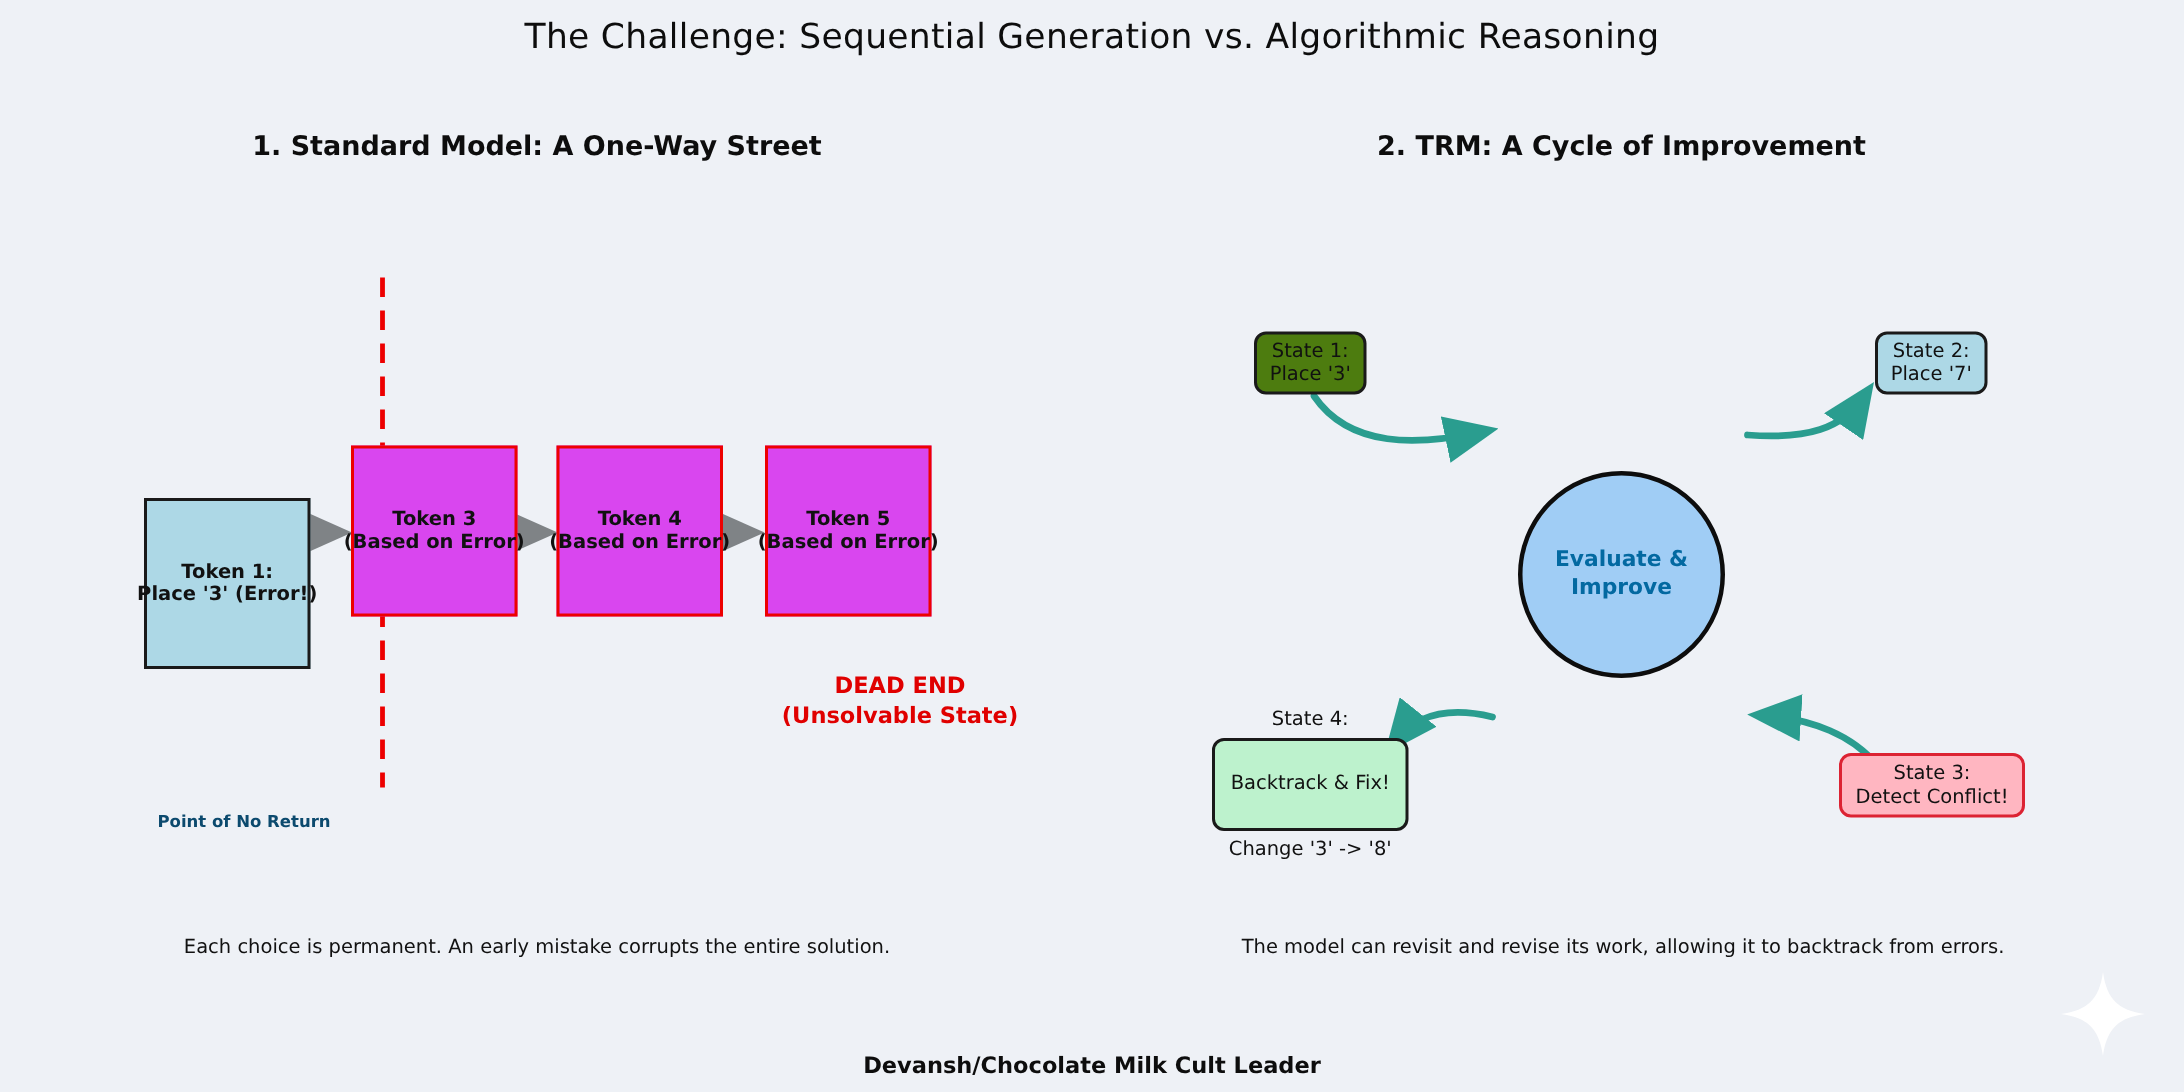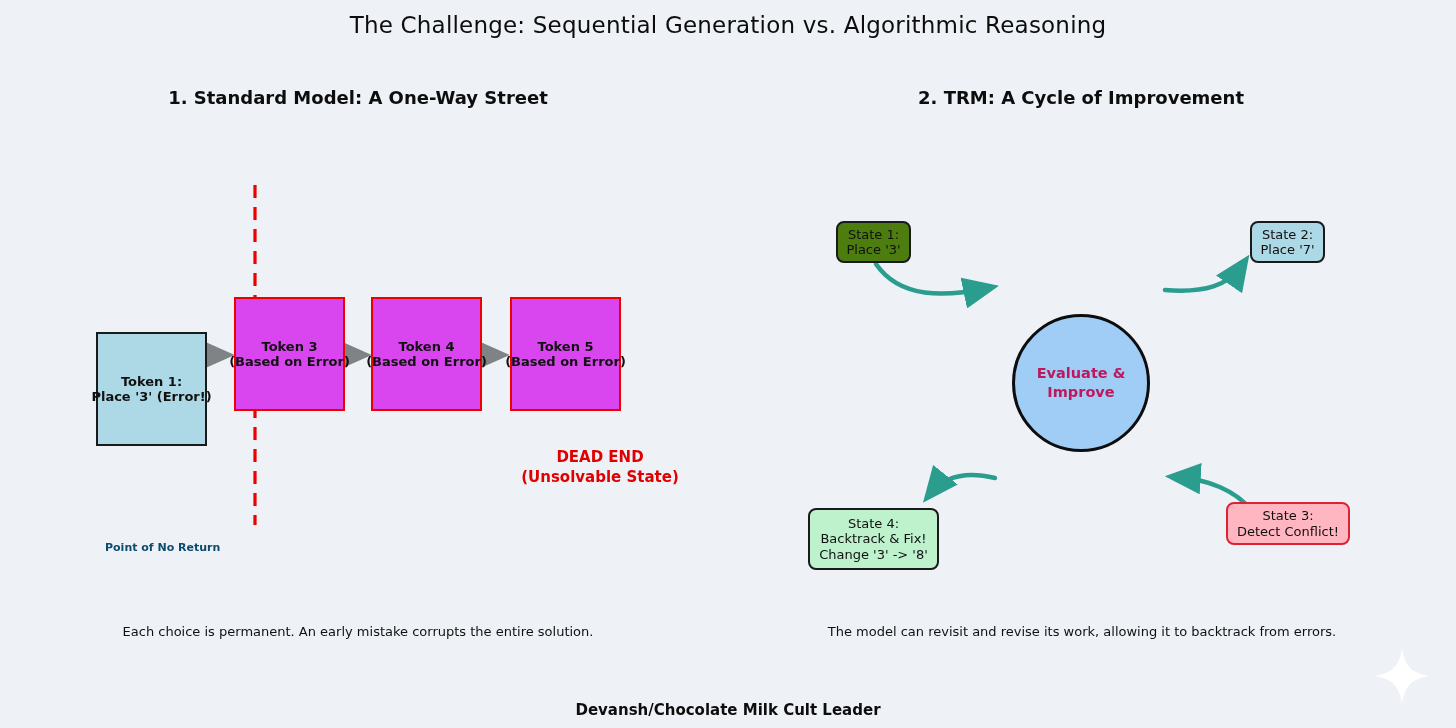--- a/index.html
+++ b/index.html
@@ -54,27 +54,27 @@
   
   .state-box {
     position: absolute; border-radius: 8px;
     display: flex; flex-direction: column; align-items: center; justify-content: center;
     font-size: 13px; color: #111; text-align: center;
   }
   .state-box .line { white-space: nowrap; line-height: 15.5px; }
   .state-1 { left: 836px; top: 221px; width: 75px; height: 42px; background: #4d7c0f; border: 2px solid #1a1a1a; }
   .state-2 { left: 1250px; top: 221px; width: 75px; height: 42px; background: #ADD8E6; border: 2px solid #1a1a1a; text-align: center; }
   .state-3 { left: 1226px; top: 502px; width: 124px; height: 43px; background: #FFB6C1; border: 2px solid #dc2333; }
-  .state-4 { left: 808px; top: 508px; width: 131px; height: 62px; background: #bdf2cd; border: 2px solid #1a1a1a; }
+  .state-4 { left: 808px; top: 492px; width: 131px; height: 62px; background: #bdf2cd; border: 2px solid #1a1a1a; gap: 28px; }
 
   .center-circle {
     position: absolute; left: 1012px; top: 314px; width: 138px; height: 138px;
     background: #a0cdf5; border: 3px solid #0d0d0d; border-radius: 50%;
     display: flex; flex-direction: column; align-items: center; justify-content: center;
-    font-size: 14.5px; font-weight: bold; color: #be185d; text-align: center;
+    font-size: 14.5px; font-weight: bold; color: #0369a1; text-align: center;
   }
   .center-circle .line { line-height: 19px; }
 
   .footer {
     position: absolute; top: 701px; left: 0; width: 100%;
     text-align: center; font-size: 15px; font-weight: bold; color: #0d0d0d;
   }
 
   svg.overlay { position: absolute; inset: 0; pointer-events: none; }
 </style>

